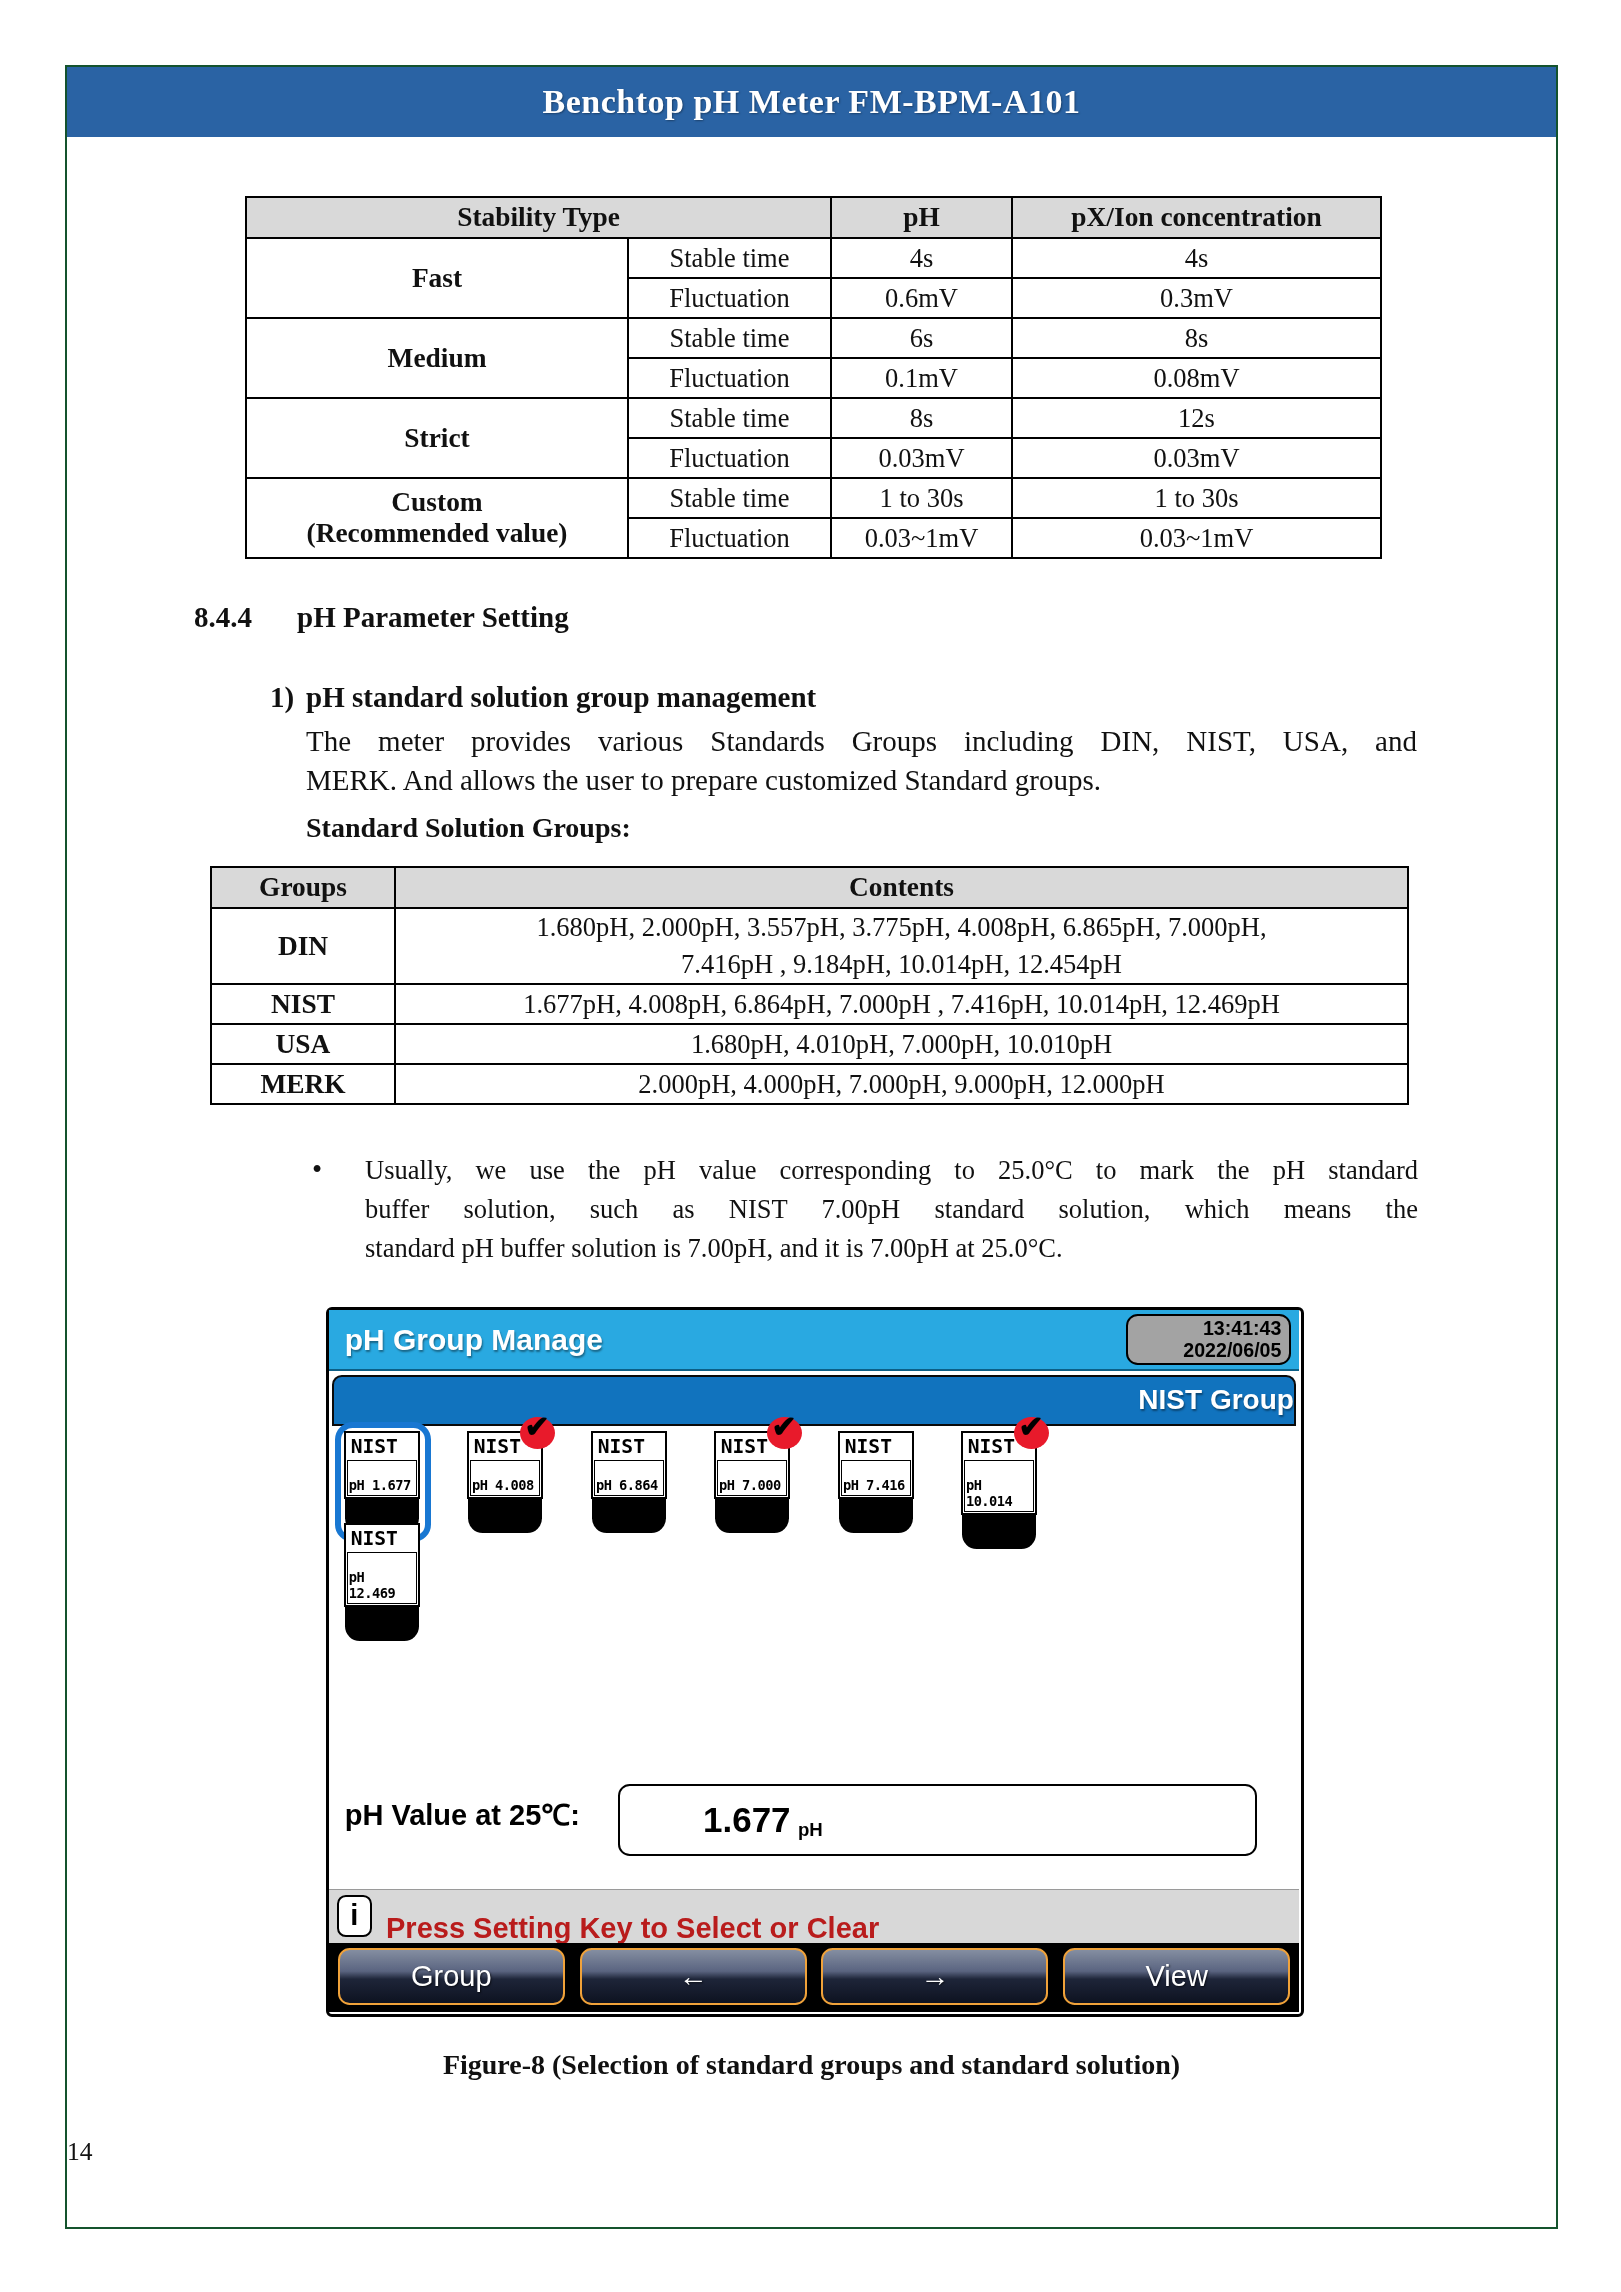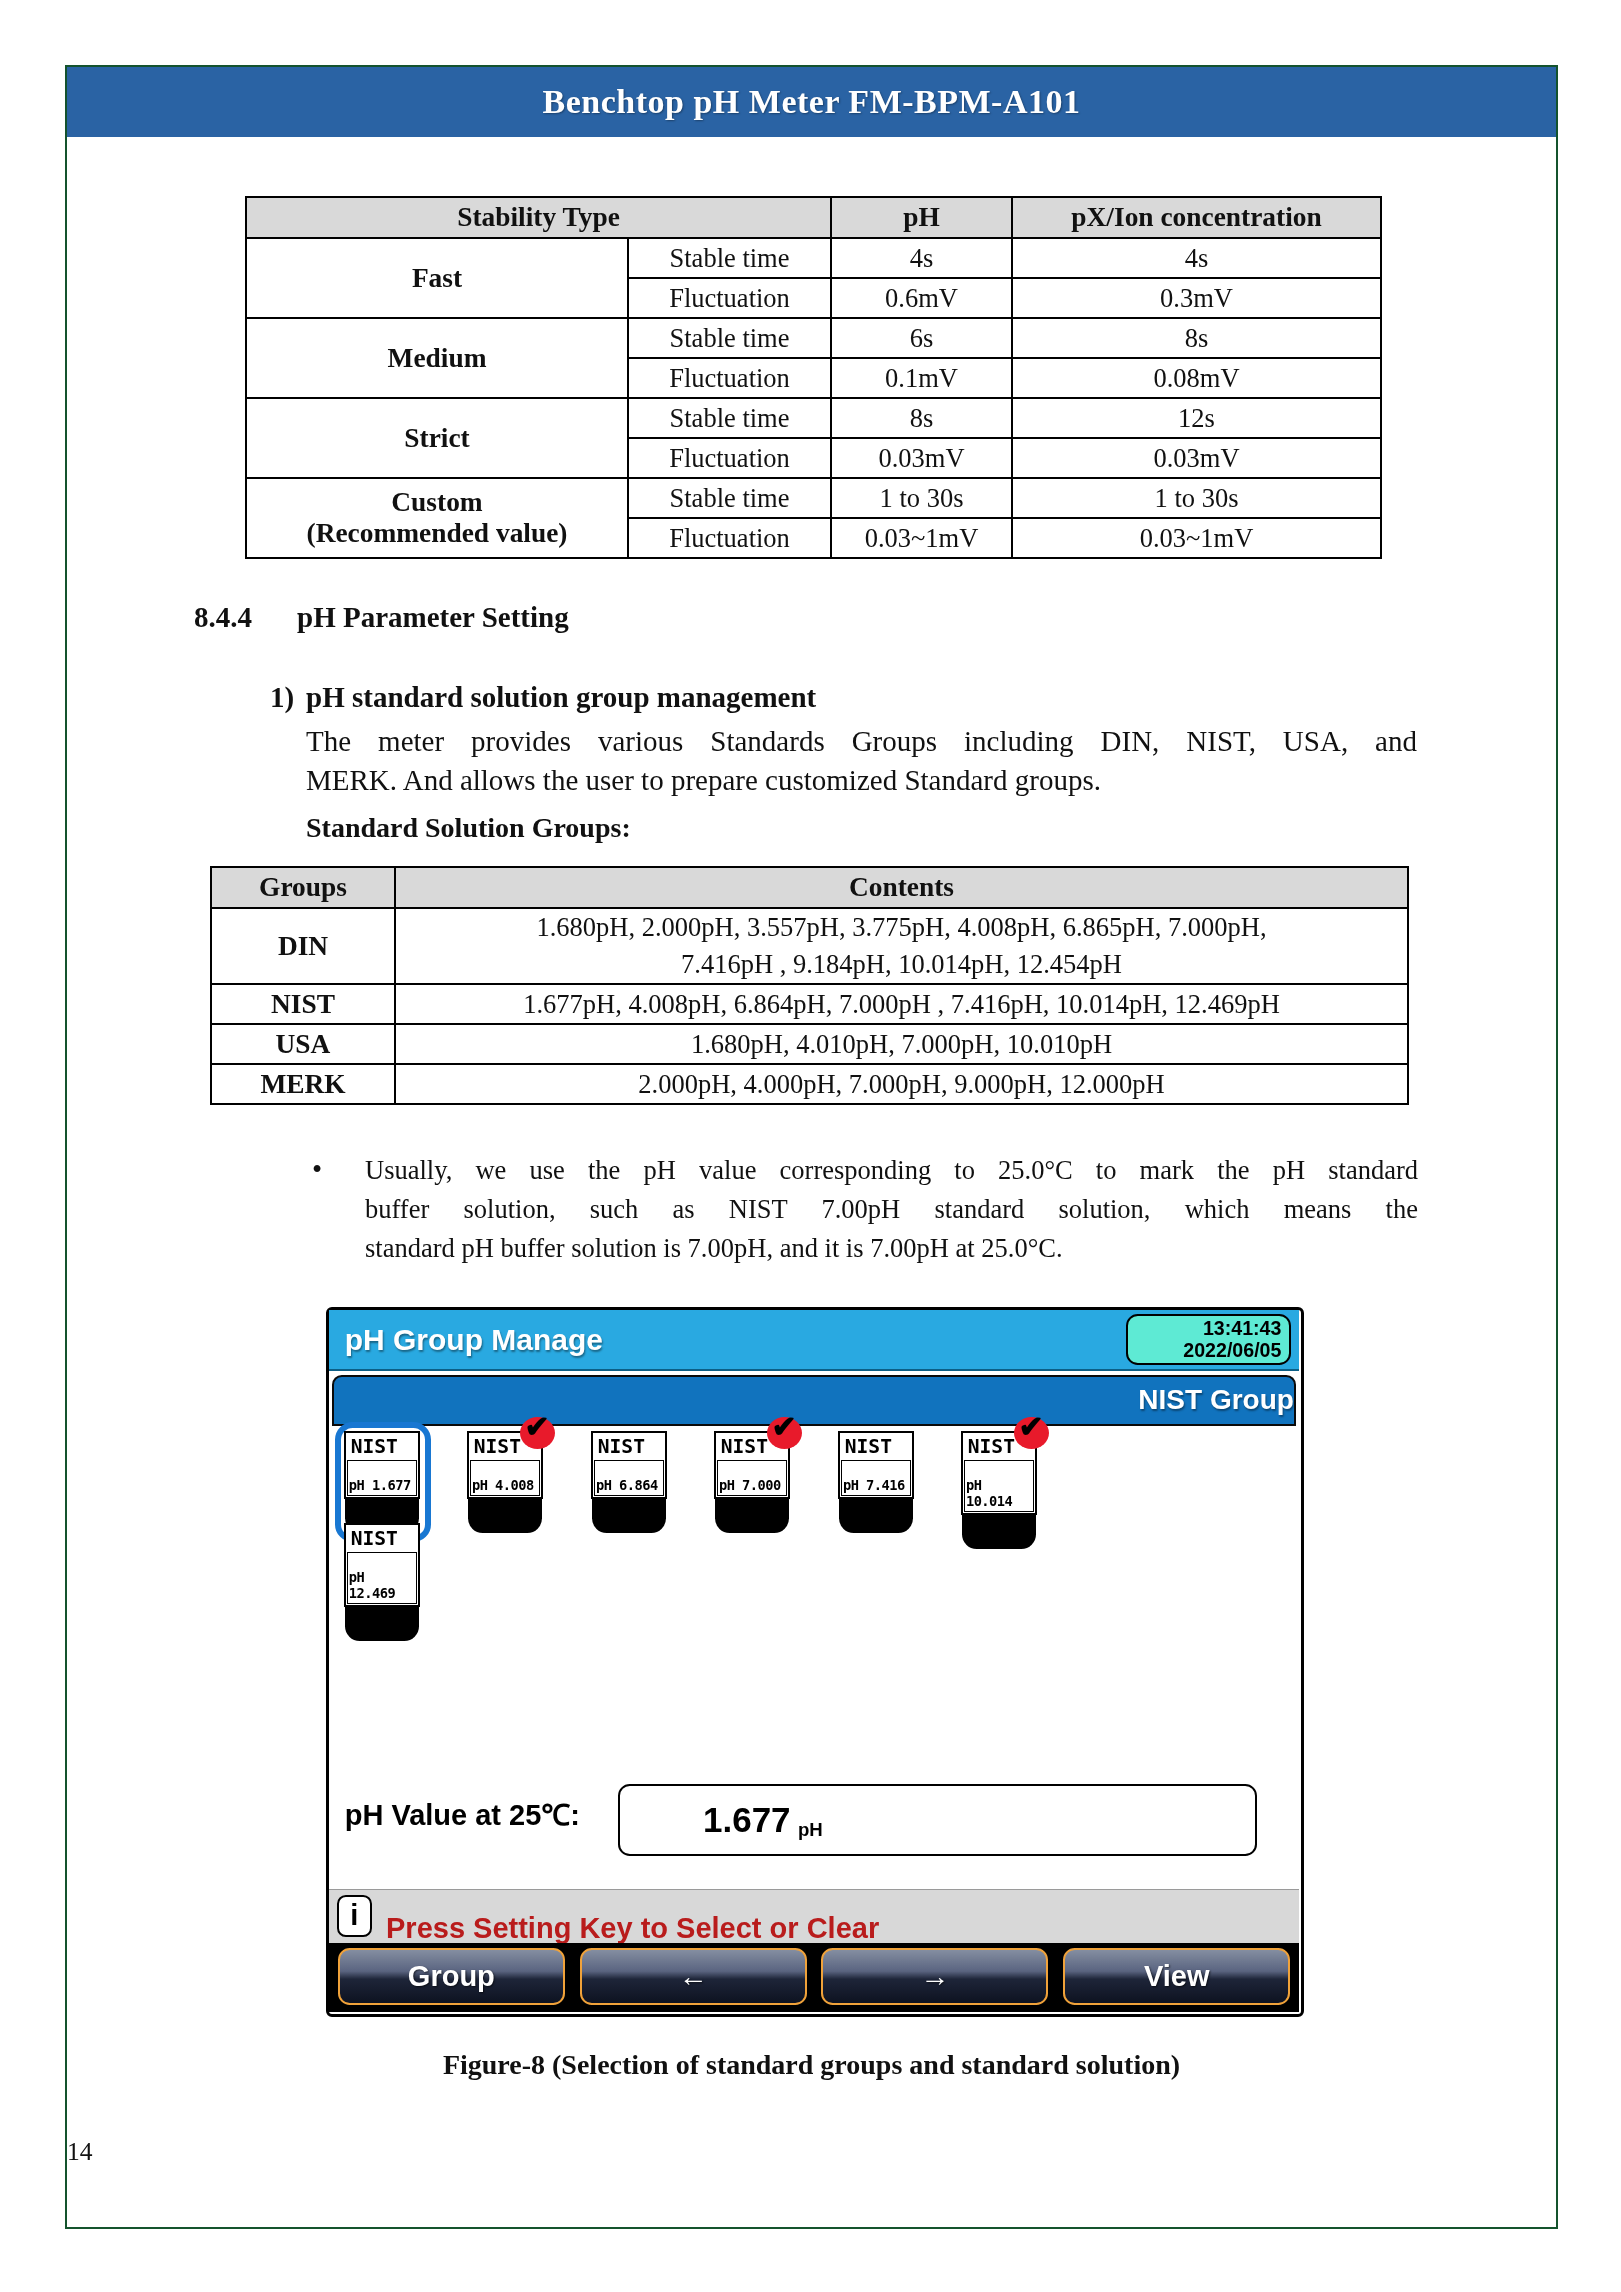--- a/index.html
+++ b/index.html
@@ -37,21 +37,21 @@
   .bullet-text{margin-left:53px;font-size:26.5px;line-height:39px;}
 
   .caption{position:absolute;left:0;top:1982px;width:100%;text-align:center;font-weight:bold;font-size:28px;}
   .page-num{position:absolute;left:0;top:2070px;width:100%;font-size:25.5px;}
 
   
   .device{position:absolute;left:259px;top:1240px;width:978px;height:710px;border:3.9px solid #000;border-radius:5.9px;background:#fff;box-sizing:border-box;font-family:"Liberation Sans",sans-serif;}
   .dev-inner{position:relative;width:970px;height:736px;overflow:hidden;}
   .dev-title{position:absolute;left:0;top:0;width:100%;height:61px;background:#29a9e1;border-bottom:2px solid #0c5f86;box-sizing:border-box;}
   .dev-title .t{position:absolute;left:15.7px;top:0;line-height:59px;color:#fff;font-weight:bold;font-size:30px;text-shadow:1px 2px 2px rgba(0,0,0,.4);}
-  .clock{position:absolute;right:7.8px;top:3.9px;width:165px;height:51px;background:#5eead4;border:2.9px solid #000;border-radius:11.8px;box-sizing:border-box;text-align:right;padding:1px 7.8px 0 0;}
+  .clock{position:absolute;right:7.8px;top:3.9px;width:165px;height:51px;background:#a3a3a3;border:2.9px solid #000;border-radius:11.8px;box-sizing:border-box;text-align:right;padding:1px 7.8px 0 0;}
   .clock div{font-weight:bold;font-size:19.6px;line-height:22.5px;color:#000;}
   .group-bar{position:absolute;left:2.9px;top:65px;width:964px;height:51px;background:#1173be;border:2px solid #0a0a0a;border-radius:9.8px 9.8px 0 0;box-sizing:border-box;text-align:right;}
   .group-bar span{margin-left:11.8px;line-height:45px;color:#fff;font-weight:bold;font-size:28px;text-shadow:1px 2px 2px rgba(0,0,0,.4);}
 
   .tile-wrap{position:absolute;width:96px;border:6.9px solid transparent;border-radius:17.6px;padding:2.9px;box-sizing:border-box;background:transparent;}
   .tile-wrap.selected{border-color:#1877d2;background:#fff;}
   .tile{position:relative;width:76px;}
   .tile-label{width:76px;box-sizing:border-box;background:#fff;border:2px solid #000;}
   .tile-name{font-family:"DejaVu Sans Mono",monospace;font-weight:bold;font-size:19.6px;line-height:23.5px;padding:2px 0 0 4.9px;color:#000;}
   .tile-ph{font-family:"DejaVu Sans Mono",monospace;font-weight:bold;font-size:13.7px;letter-spacing:-0.5px;border:1px solid #000;margin:2px 1px 1px;padding:16px 0 2px 1px;color:#000;}
@@ -63,21 +63,21 @@
   .ph-label{position:absolute;left:15.7px;top:13.7px;font-weight:bold;font-size:29px;color:#000;}
   .ph-box{position:absolute;left:289px;top:3.9px;width:639px;height:72px;border:2px solid #000;border-radius:11.8px;box-sizing:border-box;background:#fff;}
   .ph-box .v{position:absolute;left:83px;top:0;line-height:68px;font-weight:bold;font-size:35px;color:#000;}
   .ph-box .u{position:absolute;left:178px;top:9.8px;line-height:68px;font-weight:bold;font-size:18.6px;color:#000;}
 
   .status-bar{position:absolute;left:0;top:579px;width:100%;height:54px;background:#d8d8d8;border-top:1px solid #9a9a9a;box-sizing:border-box;}
   .info-box{position:absolute;left:7.8px;top:4.9px;width:35px;height:42px;background:#fff;border:2.9px solid #000;border-radius:8.8px;box-sizing:border-box;text-align:center;font-weight:bold;font-size:29px;line-height:36px;color:#000;}
   .status-text{position:absolute;left:57px;top:12px;line-height:53px;font-weight:bold;font-size:29px;color:#b91c1c;}
 
   .btn-bar{position:absolute;left:0;top:633px;width:100%;height:69px;background:#000;display:flex;gap:14.7px;padding:4.9px 8.8px 6.9px;box-sizing:border-box;}
-  .soft-btn{flex:1;border:2.9px solid #f0a23a;border-radius:11.8px;background:linear-gradient(180deg,#848ea1 0%,#5a6480 40%,#1e2539 55%,#0d1220 100%);color:#fff;font-weight:bold;font-size:29px;display:flex;align-items:center;justify-content:center;text-shadow:1px 1px 2px rgba(0,0,0,.6);}
+  .soft-btn{flex:1;border:2.9px solid #f0a23a;border-radius:11.8px;background:linear-gradient(180deg,#848ea1 0%,#5a6480 40%,#1e2539 55%,#0d1220 100%);color:#fff;font-weight:normal;font-size:29px;display:flex;align-items:center;justify-content:center;text-shadow:1px 1px 2px rgba(0,0,0,.6);}
 </style>
 </head>
 <body>
 
 <div class="frame">
 
   <div class="header-bar">
     <span>Benchtop pH Meter FM-BPM-A101</span>
   </div>
 

